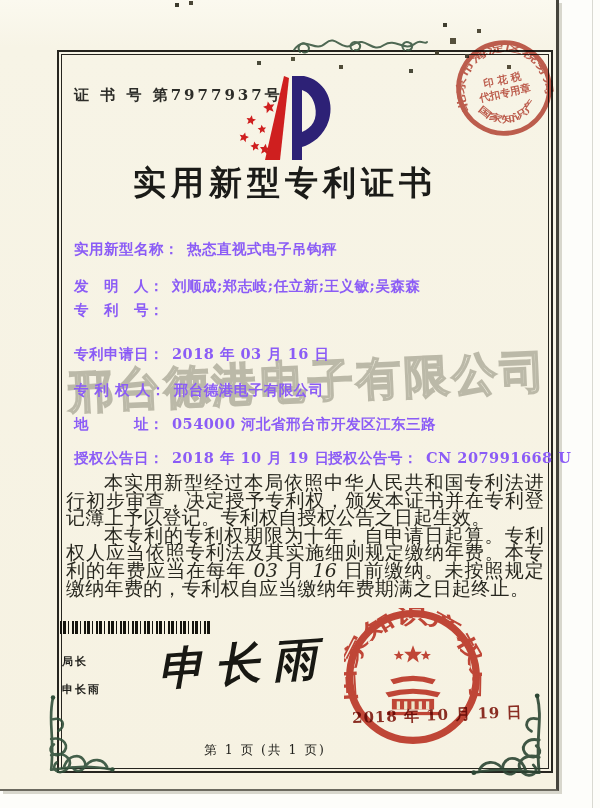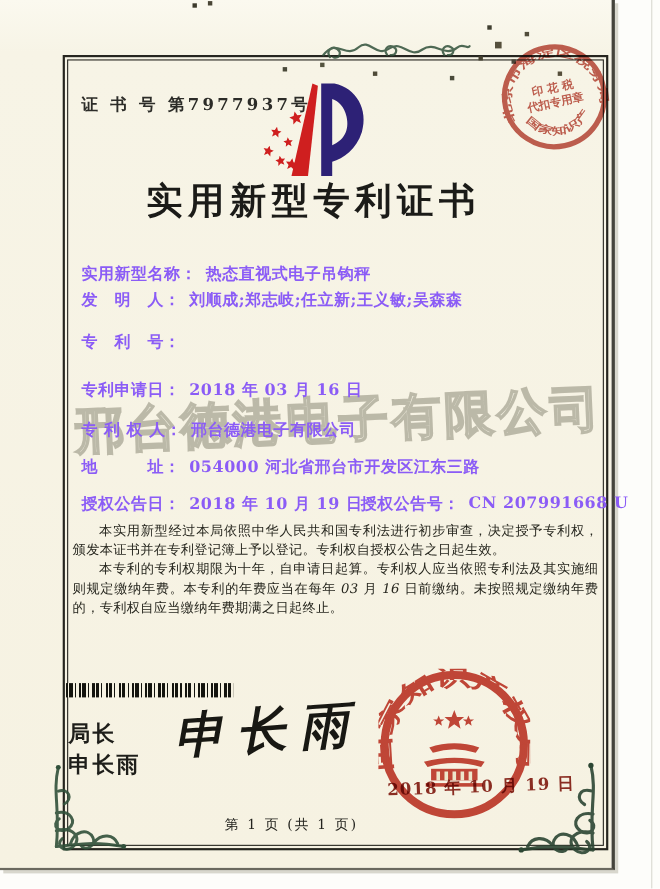--- a/index.html
+++ b/index.html
@@ -12,27 +12,27 @@
   .edge-line{position:absolute;left:592px;top:0;width:1px;height:808px;background:#d9d9d2;}
   .frame{position:absolute;left:57px;top:50px;width:492px;height:719px;border:2px solid #26251f;z-index:2;}
   .frame-inner{position:absolute;inset:2px;border:1px solid #26251f;}
   .abs{position:absolute;}
   .certno{left:74px;top:86px;font-size:15px;font-weight:600;letter-spacing:3px;color:#2c2c28;z-index:3;text-align:right;}
   .title{left:85px;top:161px;width:400px;text-align:center;font-size:33px;font-weight:bold;
          letter-spacing:5px;color:#1b1b18;z-index:3;white-space:nowrap;}
   .frow{left:74px;display:flex;font-size:14.5px;font-weight:600;letter-spacing:.5px;z-index:3;color:#8b5cf6;}
   .flabel{white-space:pre;}
   .fvalue{margin-left:8px;white-space:pre;}
-  .body-text{left:66px;top:474px;width:478px;font-size:12px;line-height:17.6px;
+  .body-text{left:66px;top:474px;width:478px;font-size:19px;line-height:17.6px;
              text-align:justify;letter-spacing:.3px;color:#27271f;z-index:3;font-style:oblique 5deg;}
   .body-text p{margin:0;text-indent:2em;}
   .barcode{left:60px;top:621px;width:152px;height:13px;z-index:3;
            background:repeating-linear-gradient(90deg,#14140e 0 2px,#f6f2e2 2px 3px,#14140e 3px 6px,#f6f2e2 6px 8px,#14140e 8px 9px,#f6f2e2 9px 12px);}
   .signer{left:62px;z-index:3;font-family:"Liberation Sans","DejaVu Sans",sans-serif;
-          font-weight:bold;font-size:20px;letter-spacing:2px;color:#1e1e1a;}
+          font-weight:bold;font-size:11px;letter-spacing:2px;color:#1e1e1a;}
   .signature{left:158px;top:634px;z-index:3;font-size:45px;font-weight:bold;font-style:italic;
              letter-spacing:12px;color:#181813;transform:rotate(-4deg);white-space:nowrap;}
   .footer{left:150px;top:742px;width:230px;text-align:center;font-size:12.5px;letter-spacing:2px;z-index:3;}
   .watermark{left:68px;top:352px;z-index:1;font-family:"Liberation Sans","DejaVu Sans",sans-serif;
              font-size:45px;font-weight:bold;letter-spacing:3px;white-space:nowrap;
              color:rgba(235,232,218,.18);-webkit-text-stroke:1.6px rgba(168,165,148,.75);
              transform:rotate(-2.5deg);}
   .seal-svg{left:344px;top:608px;width:138px;height:138px;z-index:4;opacity:.93;mix-blend-mode:multiply;}
   .seal-date{left:352px;top:706px;z-index:5;font-size:15px;font-weight:bold;color:#8f2f26;
              letter-spacing:1px;transform:rotate(-2deg);mix-blend-mode:multiply;white-space:nowrap;}
@@ -116,21 +116,21 @@
       <use href="#star" transform="translate(27,75) scale(1.05) rotate(8)"></use>
     </g>
   </svg>
 
   <div class="abs title">实用新型专利证书</div>
 
   <div class="abs frow" style="top:240px;">
     <span class="flabel">实用新型名称：</span>
     <span class="fvalue">热态直视式电子吊钩秤</span>
   </div>
-  <div class="abs frow" style="top:263px;text-align:center;">
+  <div class="abs frow" style="top:277px;text-align:center;">
     <span class="flabel">发　明　人：</span>
     <span class="fvalue">刘顺成;郑志岐;任立新;王义敏;吴森森</span>
   </div>
   <div class="abs frow" style="top:301px;">
     <span class="flabel">专　利　号：</span>
   </div>
   <div class="abs frow" style="top:345px;">
     <span class="flabel">专利申请日：</span>
     <span class="fvalue">2018 年 03 月 16 日</span>
   </div>

